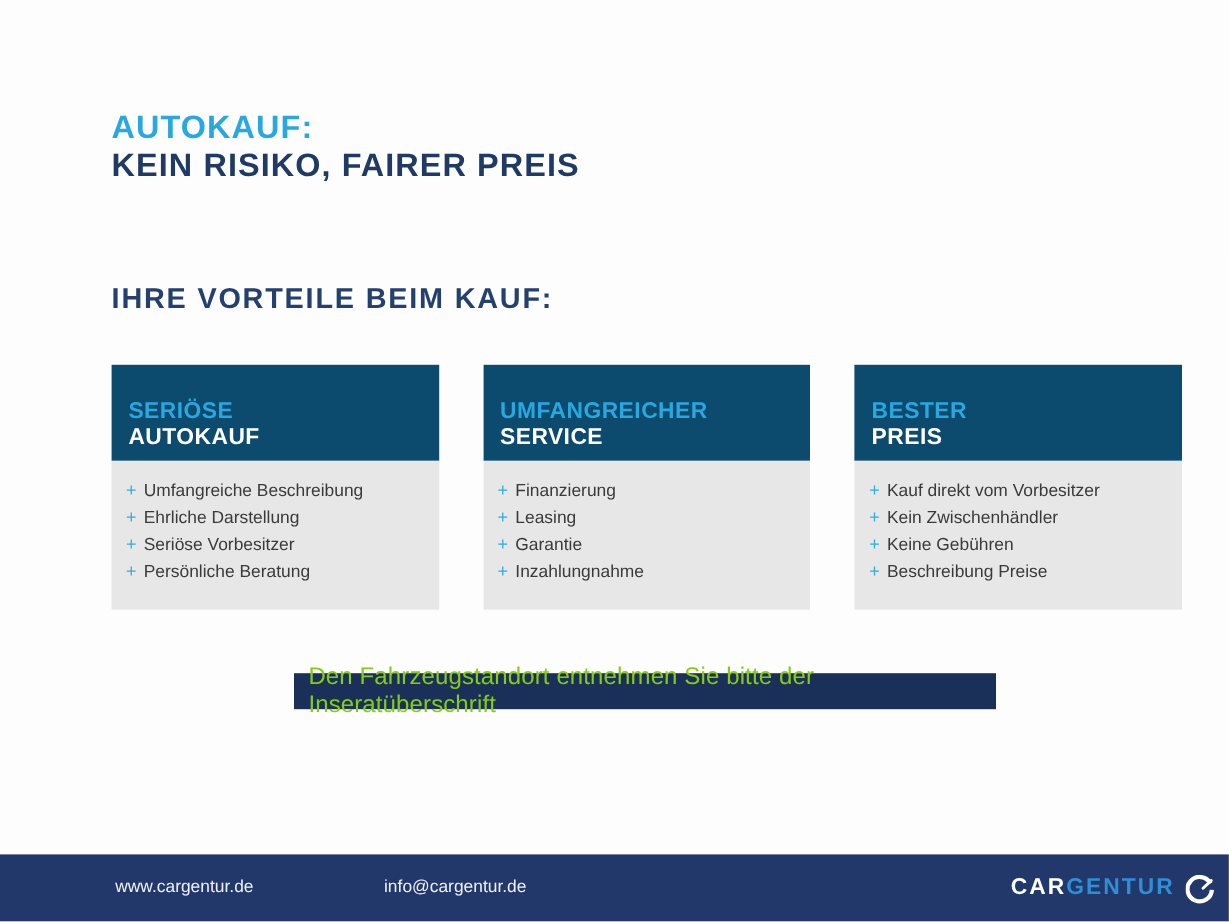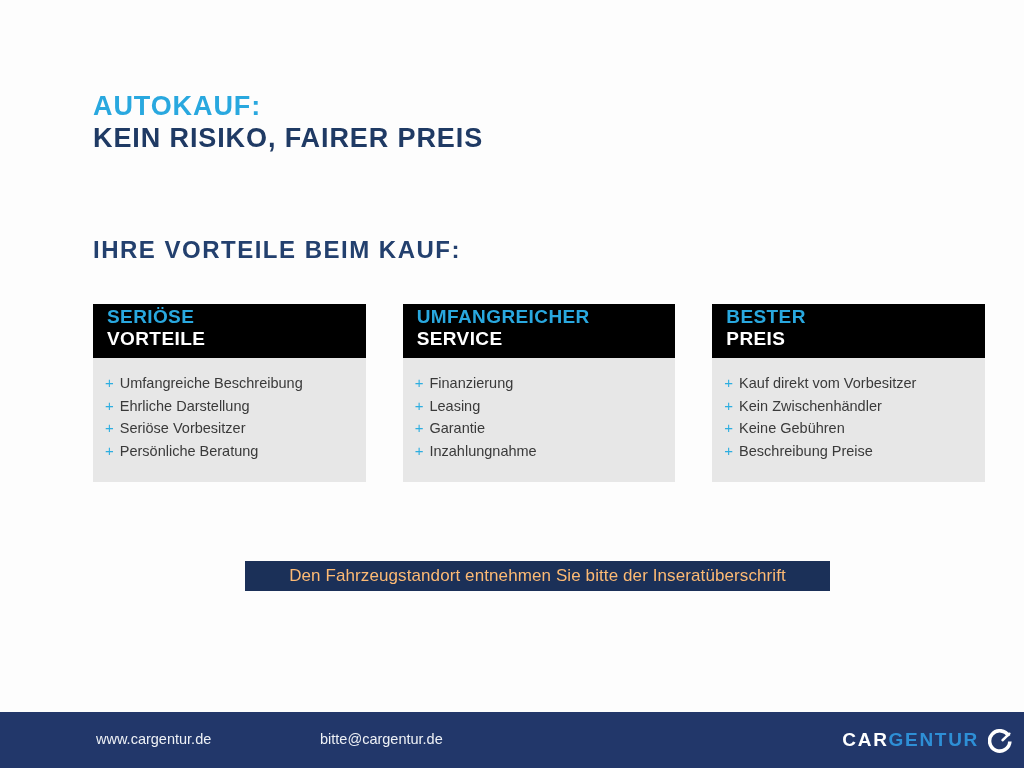--- a/index.html
+++ b/index.html
@@ -61,22 +61,22 @@
     width: 892px;
     display: flex;
     gap: 37px;
   }
   .card {
     width: 275px;
     display: flex;
     flex-direction: column;
   }
   .card-header {
-    background: #000000;
-    padding: 2px 14px 14px 14px;
+    background: #0c4a6e;
+    padding: 28px 14px 14px 14px;
     height: 38px;
     box-sizing: content-box;
   }
   .card-header .kicker {
     display: block;
     font-size: 19px;
     font-weight: bold;
     letter-spacing: 0.4px;
     color: #29a8df;
     line-height: 1.15;
@@ -122,23 +122,24 @@
     left: 245px;
     top: 561px;
     width: 585px;
     height: 30px;
     background: #1b3058;
     display: flex;
     align-items: center;
     justify-content: center;
   }
   .notice span {
-    font-size: 17px;
-    color: #fdba74;
+    font-size: 20px;
+    color: #84cc16;
     letter-spacing: 0.1px;
+    margin-left: 12px;
   }
 
   
   .footer {
     position: absolute;
     left: 0;
     top: 712px;
     width: 1024px;
     height: 56px;
     background: #22376a;
@@ -194,21 +195,21 @@
     <span class="line2">KEIN RISIKO, FAIRER PREIS</span>
   </div>
 
   <div class="subheading">IHRE VORTEILE BEIM KAUF:</div>
 
   <div class="cards">
 
     <div class="card">
       <div class="card-header">
         <span class="kicker">SERIÖSE</span>
-        <span class="title">VORTEILE</span>
+        <span class="title">AUTOKAUF</span>
       </div>
       <div class="card-body">
         <ul>
           <li>
             <span class="plus">+</span>
             <span>Umfangreiche Beschreibung</span>
           </li>
           <li>
             <span class="plus">+</span>
             <span>Ehrliche Darstellung</span>
@@ -280,21 +281,21 @@
     </div>
 
   </div>
 
   <div class="notice">
     <span>Den Fahrzeugstandort entnehmen Sie bitte der Inseratüberschrift</span>
   </div>
 
   <div class="footer">
     <span class="website">www.cargentur.de</span>
-    <span class="email">bitte@cargentur.de</span>
+    <span class="email">info@cargentur.de</span>
     <div class="logo">
       <span class="brand-a">CAR</span>
       <span class="brand-b">GENTUR</span>
       <span class="mark">
         <svg viewBox="0 0 32 32" width="25" height="25" aria-hidden="true">
           <path d="M26.5 9.2 A13 13 0 1 0 28 16" fill="none" stroke="#ffffff" stroke-width="4.6" stroke-linecap="butt"></path>
           <line x1="18.6" y1="14.4" x2="27.4" y2="6.0" stroke="#ffffff" stroke-width="3.1" stroke-linecap="round"></line>
         </svg>
       </span>
     </div>

